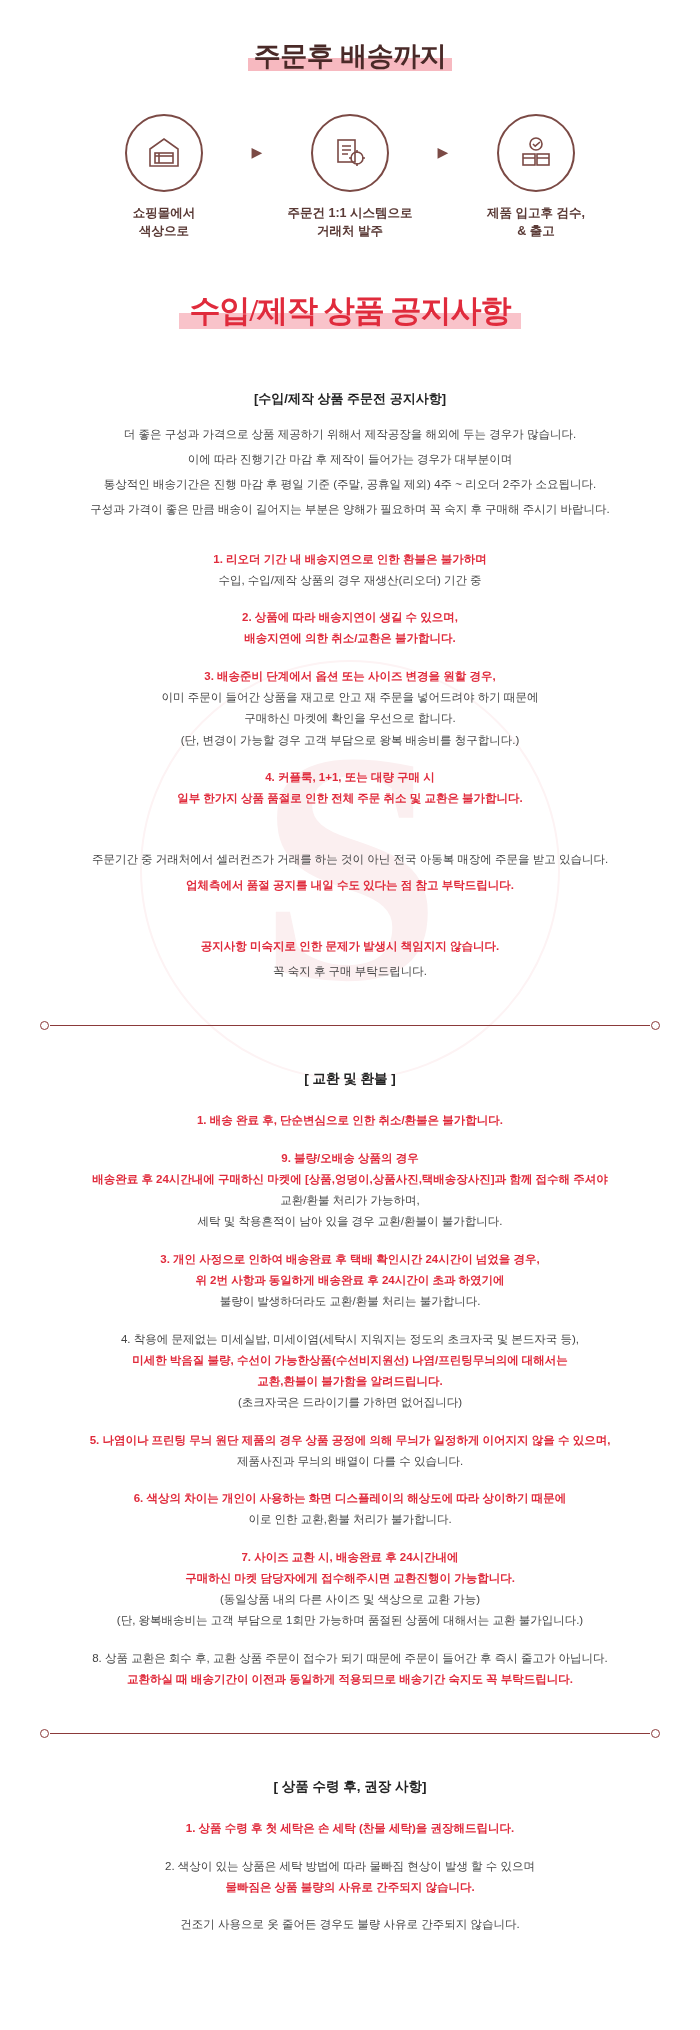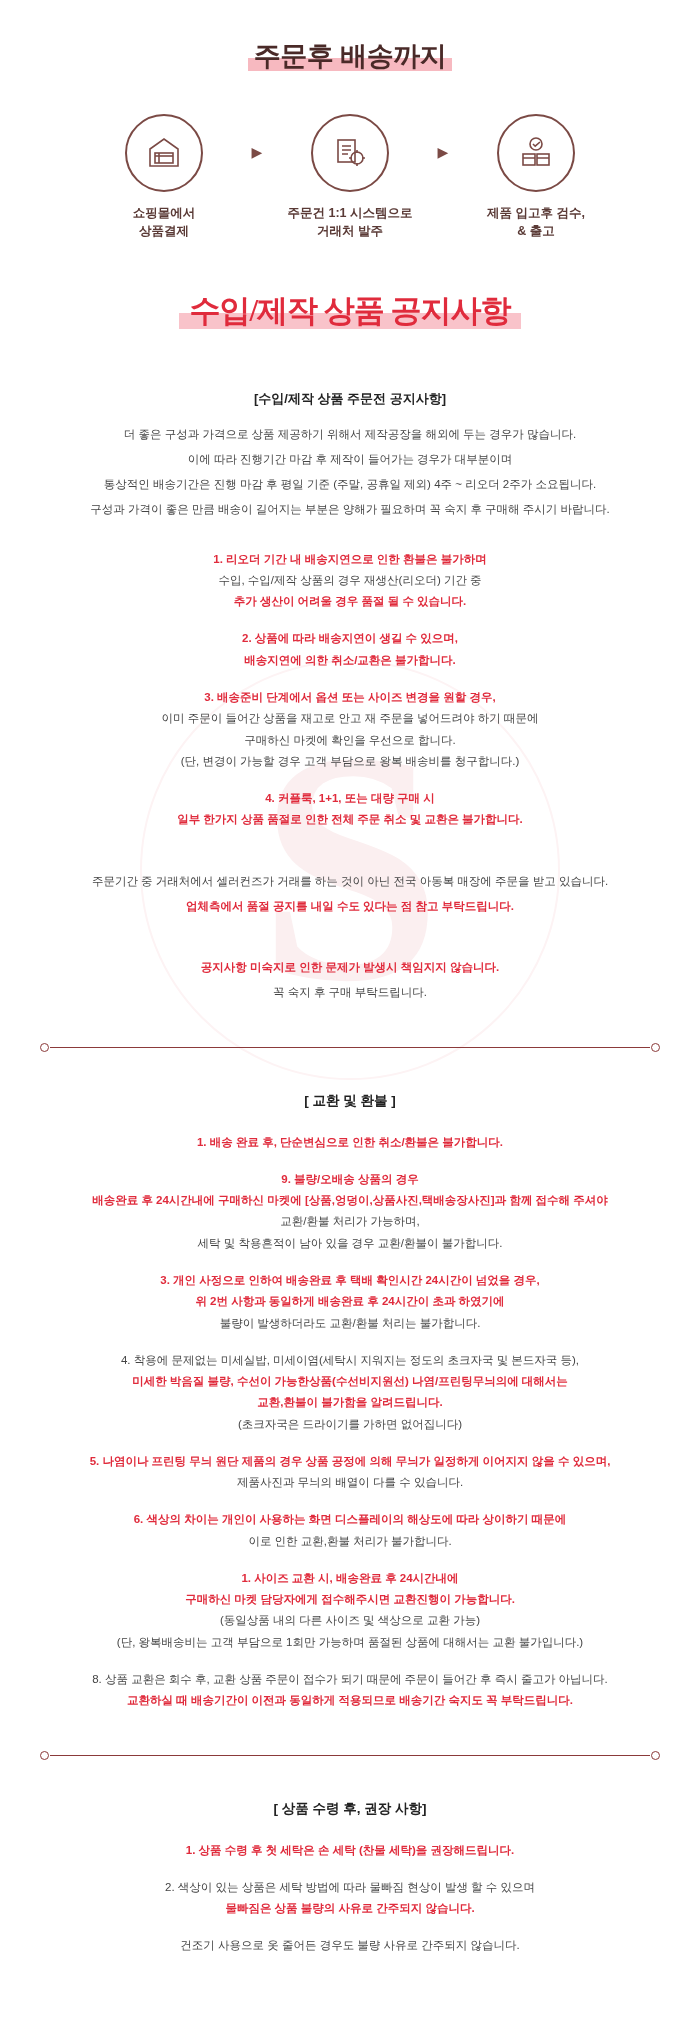--- a/index.html
+++ b/index.html
@@ -186,21 +186,21 @@
       <div class="step">
         <div class="circle">
           <svg width="42" height="42" viewBox="0 0 42 42" fill="none" stroke="#7b4a45" stroke-width="1.6">
             <path d="M7 17 L21 7 L35 17 L35 34 L7 34 Z"></path>
             <rect x="12" y="21" width="18" height="10"></rect>
             <path d="M12 24 H30"></path>
             <path d="M16 21 V31"></path>
           </svg>
         </div>
         <div class="step-label">쇼핑몰에서
-상품결제</div>
+색상으로</div>
       </div>
 
       <div class="arrow">▶</div>
 
       <div class="step">
         <div class="circle">
           <svg width="42" height="42" viewBox="0 0 42 42" fill="none" stroke="#7b4a45" stroke-width="1.6">
             <rect x="9" y="8" width="17" height="22"></rect>
             <path d="M13 14 H22 M13 18 H22 M13 22 H19"></path>
             <circle cx="28" cy="26" r="6"></circle>
@@ -247,21 +247,20 @@
       <p class="t">구성과 가격이 좋은 만큼 배송이 길어지는 부분은 양해가 필요하며 꼭 숙지 후 구매해 주시기 바랍니다.</p>
     </div>
 
     <div class="gap-m"></div>
 
     <div class="block">
 
       <div class="item">
         <div class="ln red">1. 리오더 기간 내 배송지연으로 인한 환불은 불가하며</div>
         <div class="ln">수입, 수입/제작 상품의 경우 재생산(리오더) 기간 중</div>
-        <div class="ln red">추가 생산이 어려울 경우 품절 될 수 있습니다.</div>
       </div>
 
       <div class="item">
         <div class="ln red">2. 상품에 따라 배송지연이 생길 수 있으며,</div>
         <div class="ln red">배송지연에 의한 취소/교환은 불가합니다.</div>
       </div>
 
       <div class="item">
         <div class="ln red">3. 배송준비 단계에서 옵션 또는 사이즈 변경을 원할 경우,</div>
         <div class="ln">이미 주문이 들어간 상품을 재고로 안고 재 주문을 넣어드려야 하기 때문에</div>
@@ -328,21 +327,21 @@
         <div class="ln red">5. 나염이나 프린팅 무늬 원단 제품의 경우 상품 공정에 의해 무늬가 일정하게 이어지지 않을 수 있으며,</div>
         <div class="ln">제품사진과 무늬의 배열이 다를 수 있습니다.</div>
       </div>
 
       <div class="item">
         <div class="ln red">6. 색상의 차이는 개인이 사용하는 화면 디스플레이의 해상도에 따라 상이하기 때문에</div>
         <div class="ln">이로 인한 교환,환불 처리가 불가합니다.</div>
       </div>
 
       <div class="item">
-        <div class="ln red">1. 사이즈 교환 시, 배송완료 후 24시간내에</div>
+        <div class="ln red">7. 사이즈 교환 시, 배송완료 후 24시간내에</div>
         <div class="ln red">구매하신 마켓 담당자에게 접수해주시면 교환진행이 가능합니다.</div>
         <div class="ln">(동일상품 내의 다른 사이즈 및 색상으로 교환 가능)</div>
         <div class="ln">(단, 왕복배송비는 고객 부담으로 1회만 가능하며 품절된 상품에 대해서는 교환 불가입니다.)</div>
       </div>
 
       <div class="item">
         <div class="ln">8. 상품 교환은 회수 후, 교환 상품 주문이 접수가 되기 때문에 주문이 들어간 후 즉시 줄고가 아닙니다.</div>
         <div class="ln red">교환하실 때 배송기간이 이전과 동일하게 적용되므로 배송기간 숙지도 꼭 부탁드립니다.</div>
       </div>
 

